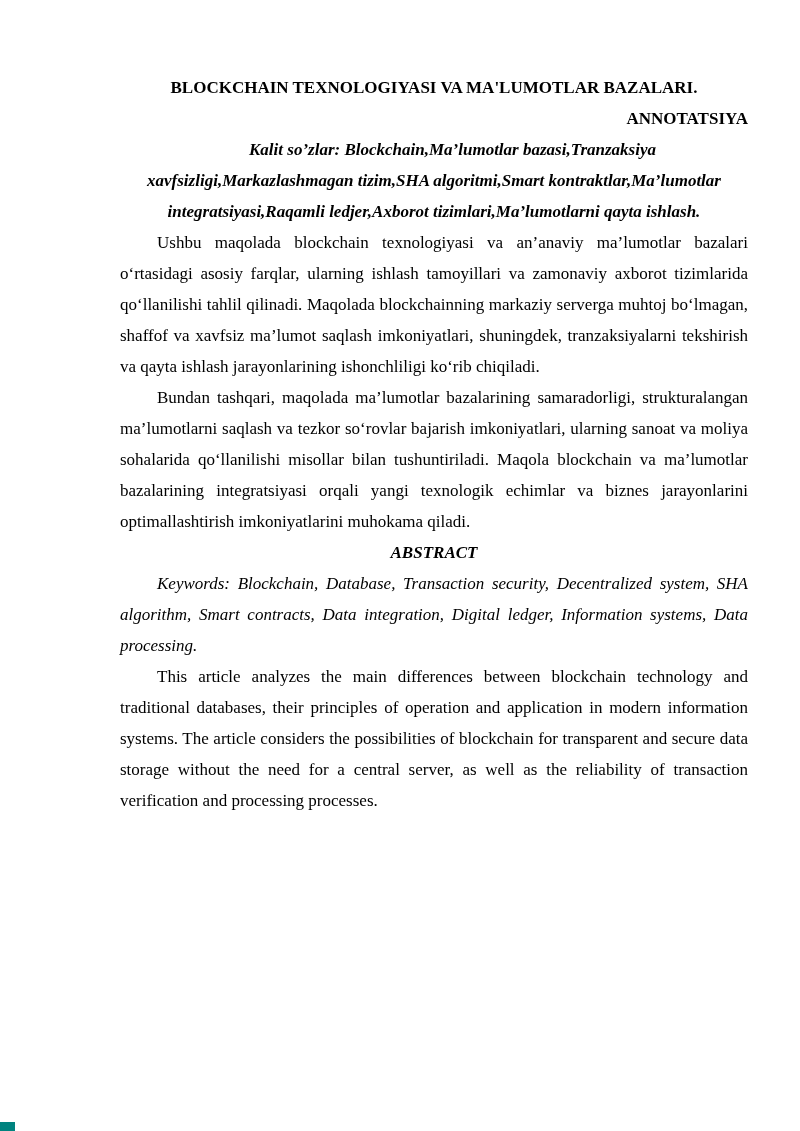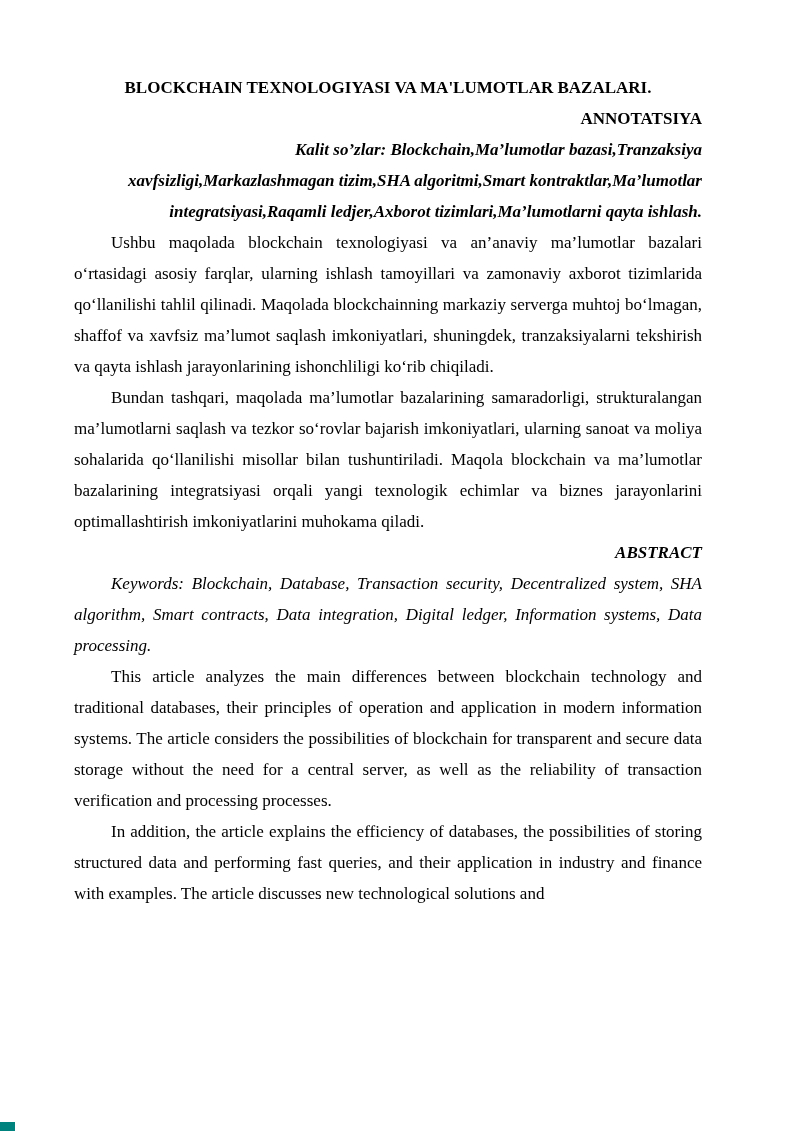--- a/index.html
+++ b/index.html
@@ -6,21 +6,21 @@
     margin: 0;
     padding: 0;
     background: #ffffff;
   }
   .page {
     position: relative;
     width: 800px;
     height: 1131px;
     background: #ffffff;
     box-sizing: border-box;
-    padding: 72px 59px 0 74px;
+    padding: 72px 59px 0 120px;
     font-family: "Liberation Serif", "DejaVu Serif", serif;
     color: #000000;
     overflow: hidden;
   }
   .content {
     width: 628px;
   }
   .content p {
     margin: 0;
     font-size: 17px;
@@ -28,29 +28,29 @@
   }
   .title {
     text-align: center;
     font-weight: bold;
   }
   .heading {
     text-align: right;
     font-weight: bold;
   }
   .heading-italic {
-    text-align: right;
+    text-align: center;
     font-weight: bold;
     font-style: italic;
   }
   .keywords-uz {
     font-weight: bold;
     font-style: italic;
     text-indent: 37px;
-    text-align: right;
+    text-align: center;
   }
   .keywords-en {
     font-weight: normal;
     font-style: italic;
     text-indent: 37px;
     text-align: justify;
   }
   .body-para {
     text-align: justify;
     text-indent: 37px;
@@ -69,16 +69,15 @@
 <div class="page">
   <div class="content">
     <p class="title">BLOCKCHAIN TEXNOLOGIYASI VA MA'LUMOTLAR BAZALARI.</p>
     <p class="heading">ANNOTATSIYA</p>
     <p class="keywords-uz">Kalit so’zlar: Blockchain,Ma’lumotlar bazasi,Tranzaksiya xavfsizligi,Markazlashmagan tizim,SHA algoritmi,Smart kontraktlar,Ma’lumotlar integratsiyasi,Raqamli ledjer,Axborot tizimlari,Ma’lumotlarni qayta ishlash.</p>
     <p class="body-para">Ushbu maqolada blockchain texnologiyasi va an’anaviy ma’lumotlar bazalari oʻrtasidagi asosiy farqlar, ularning ishlash tamoyillari va zamonaviy axborot tizimlarida qoʻllanilishi tahlil qilinadi. Maqolada blockchainning markaziy serverga muhtoj boʻlmagan, shaffof va xavfsiz ma’lumot saqlash imkoniyatlari, shuningdek, tranzaksiyalarni tekshirish va qayta ishlash jarayonlarining ishonchliligi koʻrib chiqiladi.</p>
     <p class="body-para">Bundan tashqari, maqolada ma’lumotlar bazalarining samaradorligi, strukturalangan ma’lumotlarni saqlash va tezkor soʻrovlar bajarish imkoniyatlari, ularning sanoat va moliya sohalarida qoʻllanilishi misollar bilan tushuntiriladi. Maqola blockchain va ma’lumotlar bazalarining integratsiyasi orqali yangi texnologik echimlar va biznes jarayonlarini optimallashtirish imkoniyatlarini muhokama qiladi.</p>
     <p class="heading-italic">ABSTRACT</p>
     <p class="keywords-en">Keywords: Blockchain, Database, Transaction security, Decentralized system, SHA algorithm, Smart contracts, Data integration, Digital ledger, Information systems, Data processing.</p>
     <p class="body-para">This article analyzes the main differences between blockchain technology and traditional databases, their principles of operation and application in modern information systems. The article considers the possibilities of blockchain for transparent and secure data storage without the need for a central server, as well as the reliability of transaction verification and processing processes.</p>
-    <p class="body-para">In addition, the article explains the efficiency of databases, the possibilities of storing structured data and performing fast queries, and their application in industry and finance with examples. The article discusses new technological solutions and</p>
   </div>
   <div class="corner-mark" style="background: rgb(0, 131, 127);"></div>
 </div>
 
 </body></html>

